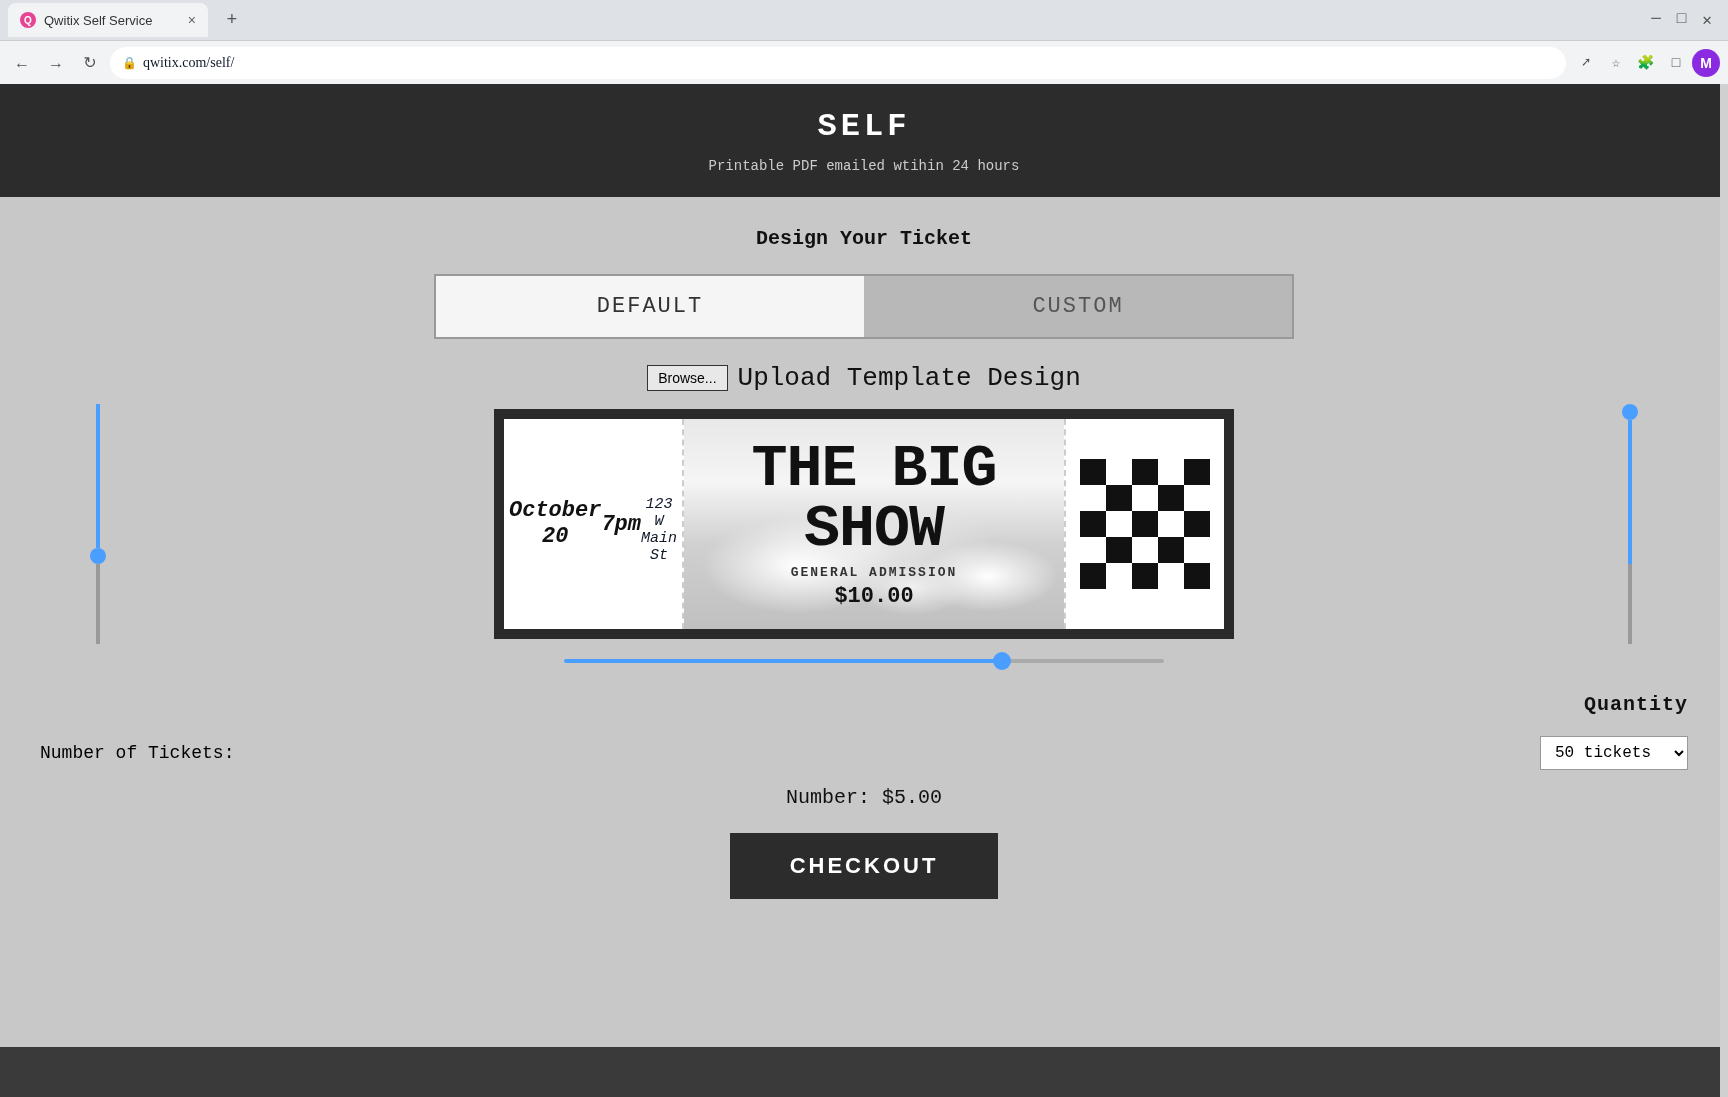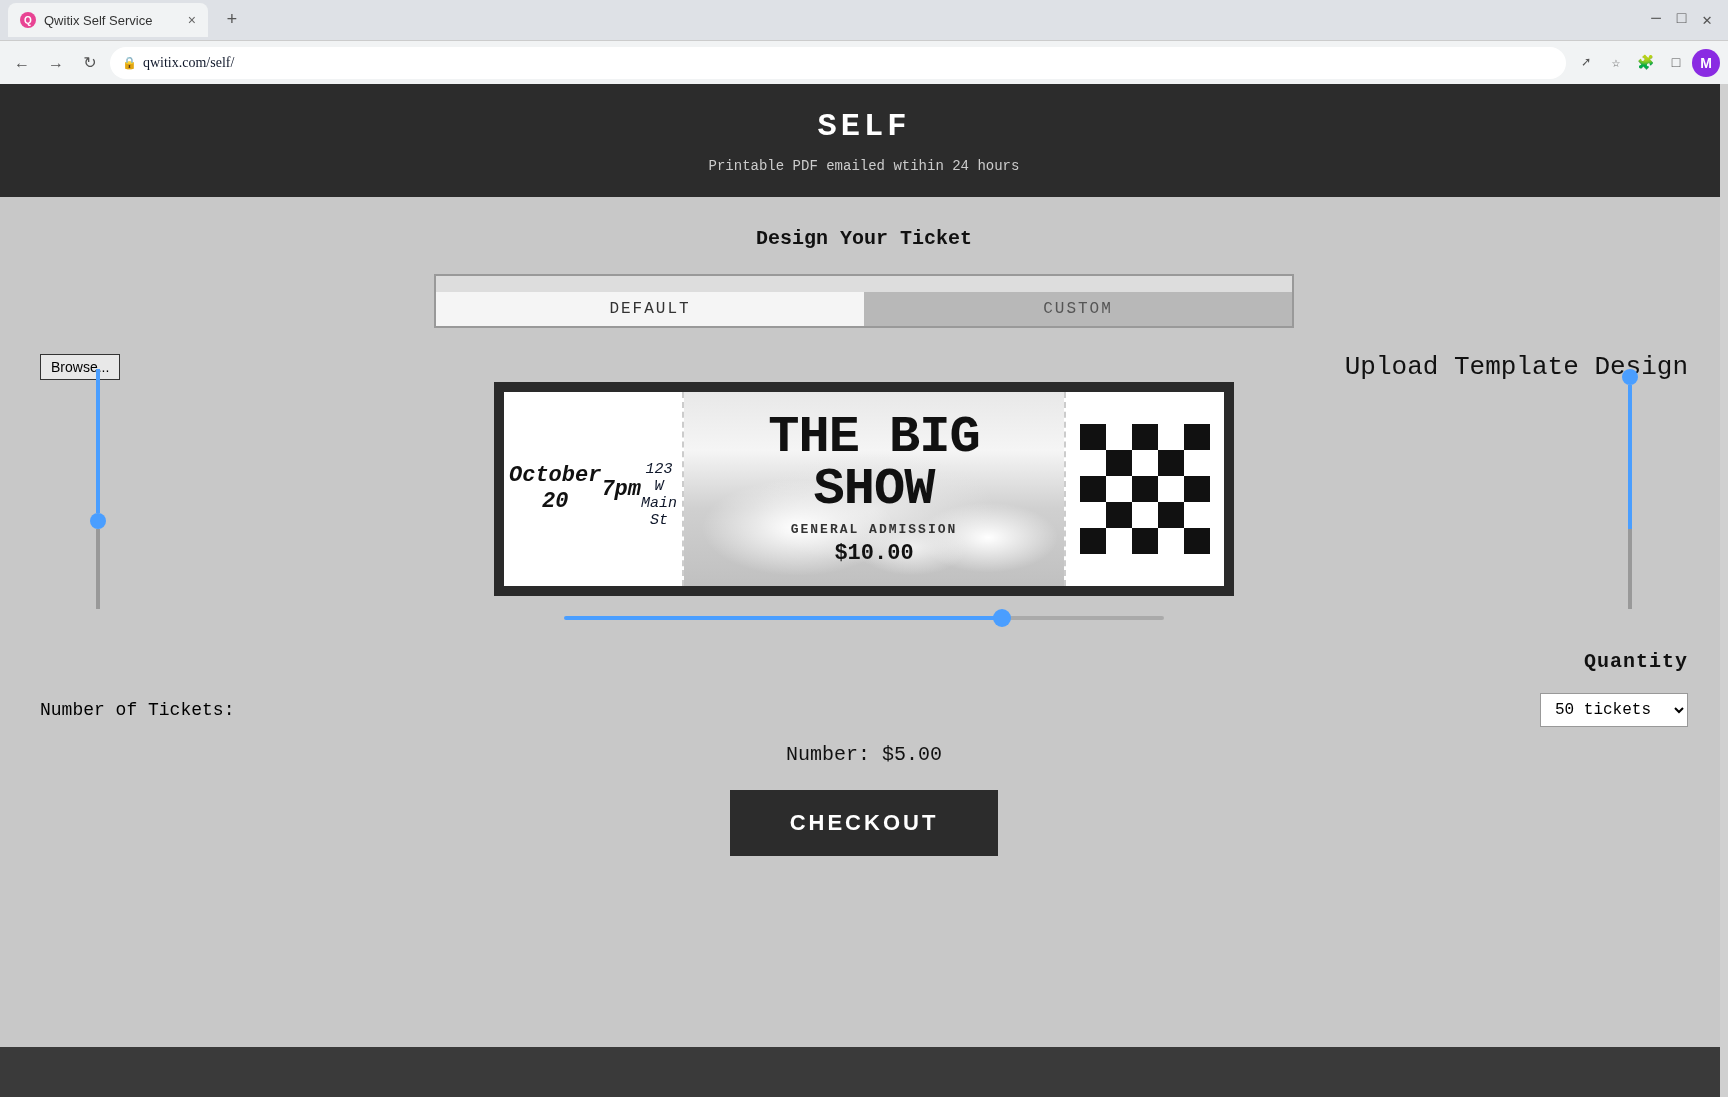--- a/index.html
+++ b/index.html
@@ -203,46 +203,45 @@
     .tab-switcher {
       display: flex;
       max-width: 860px;
       margin: 0 auto 24px;
       border: 2px solid #999;
       background: #ddd;
     }
 
     .tab-option {
       flex: 1;
-      padding: 8px;
+      padding: 18px;
       text-align: center;
-      font-size: 16px;
+      font-size: 22px;
       letter-spacing: 2px;
       cursor: pointer;
       font-family: 'Courier New', Courier, monospace;
-      margin-top: 16px;
     }
 
     .tab-option.active {
       background: #f5f5f5;
       color: #333;
     }
 
     .tab-option.inactive {
       background: #b8b8b8;
       color: #555;
     }
 
     
     .upload-section {
       text-align: center;
-      margin-bottom: 0;
-      display: flex;
-      align-items: center;
-      justify-content: space-between;
+      margin-bottom: 16px;
+      display: flex;
+      align-items: center;
+      justify-content: center;
       gap: 10px;
     }
 
     .browse-btn {
       border: 1px solid #333;
       background: #e8e8e8;
       padding: 4px 10px;
       font-size: 14px;
       cursor: pointer;
       font-family: sans-serif;
@@ -374,21 +373,21 @@
       z-index: 1;
       display: flex;
       flex-direction: column;
       align-items: center;
       justify-content: center;
       height: 100%;
       padding: 20px;
     }
 
     .event-title {
-      font-size: 52px;
+      font-size: 60px;
       font-weight: 900;
       color: #111;
       line-height: 1;
       text-align: center;
       letter-spacing: -1px;
     }
 
     .ticket-type {
       font-size: 13px;
       font-weight: bold;

